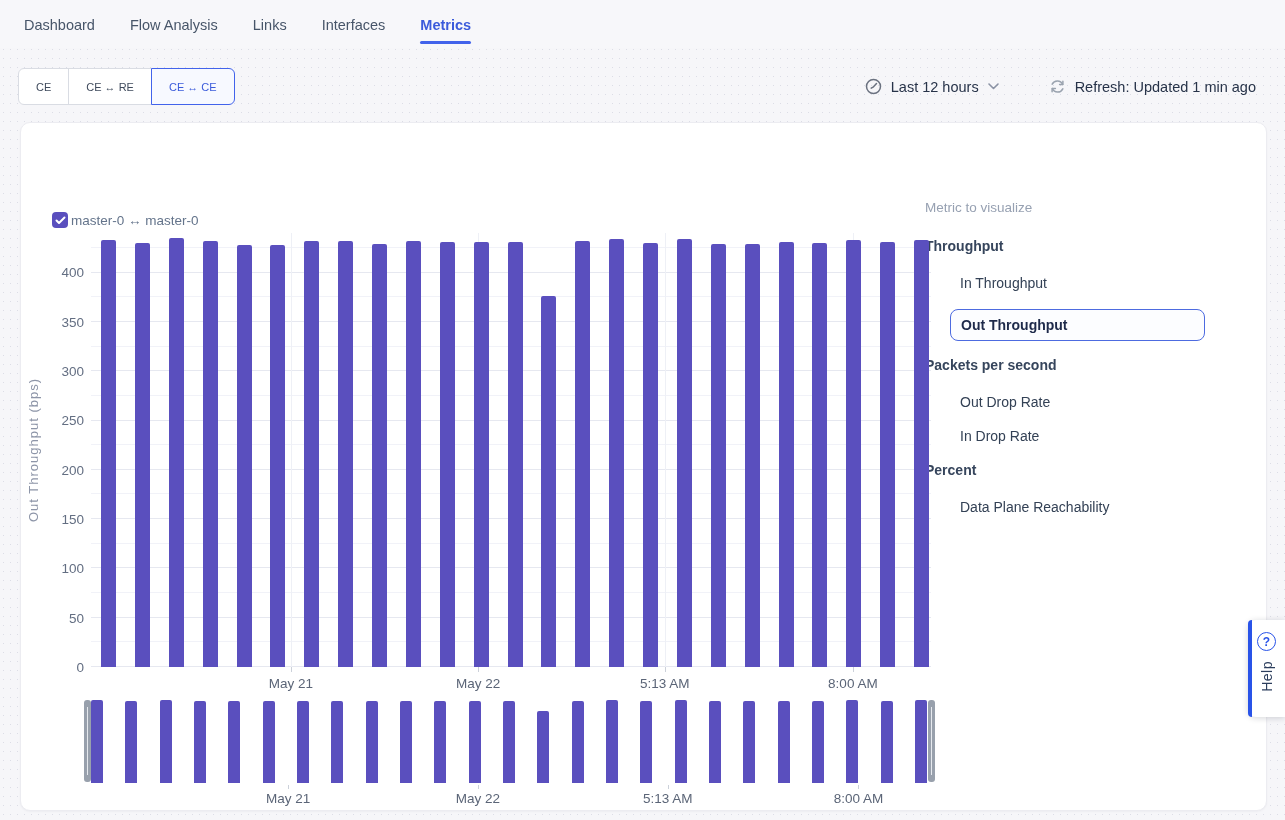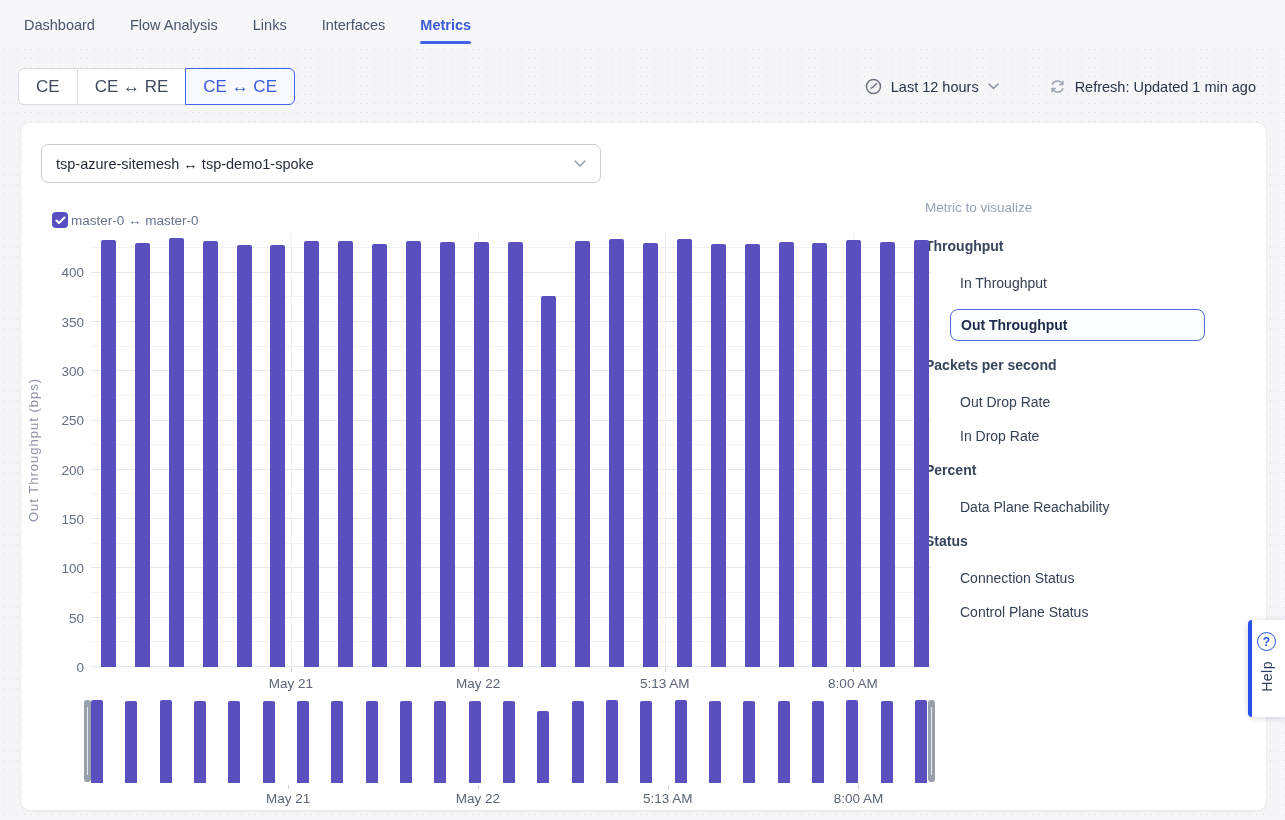--- a/index.html
+++ b/index.html
@@ -25,21 +25,21 @@
   .nav-item{ font-size:14.5px; color:#475569; cursor:pointer; position:relative; padding:14px 0 13px; }
   .nav-item.active{ color:#3b5bdb; font-weight:bold; }
   .nav-item.active::after{ content:""; position:absolute; left:0; right:0; bottom:2px; height:3px;
     background:#4263eb; border-radius:2px; }
 
   
   .toolbar{ position:absolute; top:70px; left:18px; right:29px; height:33px;
     display:flex; align-items:center; justify-content:space-between; z-index:3; }
   .seg-group{ display:inline-flex; }
   .seg-tab{ height:37px; padding:16px 17px; background:#fff; border:1px solid #d9dce3;
-    font-size:17px; color:#3f4a5c; display:flex; align-items:center; margin-left:-1px;
+    font-size:11px; color:#3f4a5c; display:flex; align-items:center; margin-left:-1px;
     cursor:pointer; font-family:"Liberation Sans",sans-serif; white-space:nowrap;}
   .seg-tab:first-child{ border-radius:6px 0 0 6px; margin-left:0; }
   .seg-tab:last-child{ border-radius:0 6px 6px 0; }
   .seg-tab.active{ border:1px solid #4263eb; color:#3b5bdb; background:#f7f9ff; z-index:2; position:relative;}
   .toolbar-right{ display:flex; align-items:center; gap:10px; }
   .toolbar-right .grp{ display:flex; align-items:center; gap:9px; }
   .tb-text{ font-size:14.5px; color:#273349; font-weight:500; }
   .gap48{ width:30px; }
   .icon16{ width:17px; height:17px; flex:0 0 auto; }
 
@@ -151,26 +151,20 @@
         <path d="M 13.8 10.8 A 5.7 5.7 0 0 1 3.4 10.5" fill="none" stroke="#9aa3af" stroke-width="1.5" stroke-linecap="round"></path>
         <polyline points="3.1,13.8 3.1,10.4 6.4,10.4" fill="none" stroke="#9aa3af" stroke-width="1.5" stroke-linecap="round" stroke-linejoin="round"></polyline>
       </svg>
       <span class="tb-text">Refresh: Updated 1 min ago</span>
     </div>
   </div>
 </div>
 
 <div class="card">
 
-  <div class="pair-select">
-    <span class="val">tsp-azure-sitemesh ↔ tsp-demo1-spoke</span>
-    <svg width="12" height="8" viewBox="0 0 12 8">
-      <polyline points="1,1 6,6 11,1" fill="none" stroke="#94a0b1" stroke-width="1.5" stroke-linecap="round" stroke-linejoin="round"></polyline>
-    </svg>
-  </div>
 
   <div class="chart-col">
     <div class="legend-row">
       <div class="checkbox">
         <svg width="11" height="9" viewBox="0 0 11 9">
           <polyline points="1.5,4.5 4,7 9.5,1.5" fill="none" stroke="#fff" stroke-width="2" stroke-linecap="round" stroke-linejoin="round"></polyline>
         </svg>
       </div>
       <span class="legend-label">master-0 ↔ master-0</span>
     </div>
@@ -286,25 +280,20 @@
         </div>
         <div class="mp-group">
           <div class="mp-group-label">Packets per second</div>
           <div class="mp-item">Out Drop Rate</div>
           <div class="mp-item">In Drop Rate</div>
         </div>
         <div class="mp-group">
           <div class="mp-group-label">Percent</div>
           <div class="mp-item">Data Plane Reachability</div>
         </div>
-        <div class="mp-group">
-          <div class="mp-group-label">Status</div>
-          <div class="mp-item">Connection Status</div>
-          <div class="mp-item">Control Plane Status</div>
-        </div>
       </div>
   </div>
 </div>
 
 <div class="help-tab">
   <div class="help-q">?</div>
   <div class="help-text">Help</div>
 </div>
 
 </body></html>

